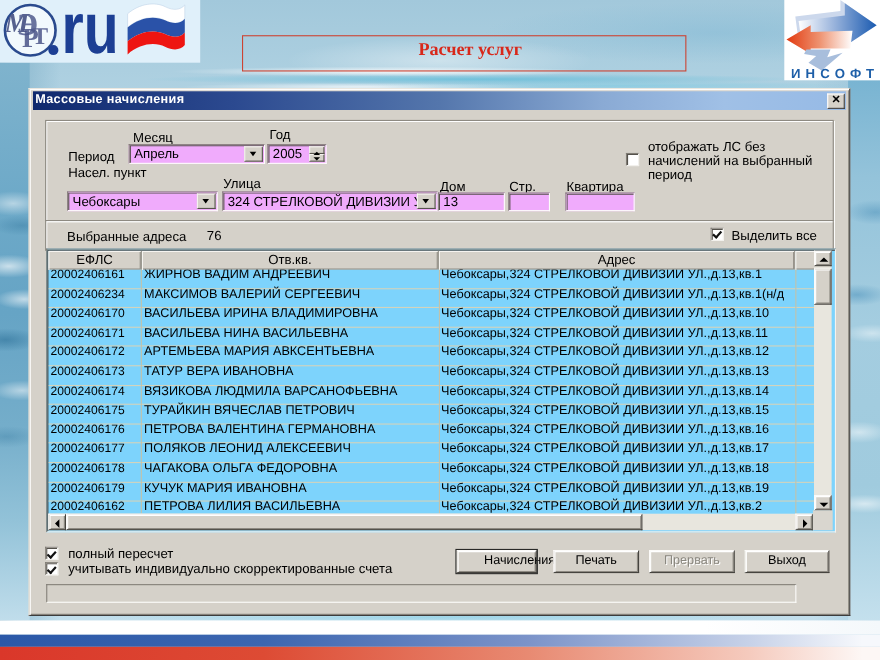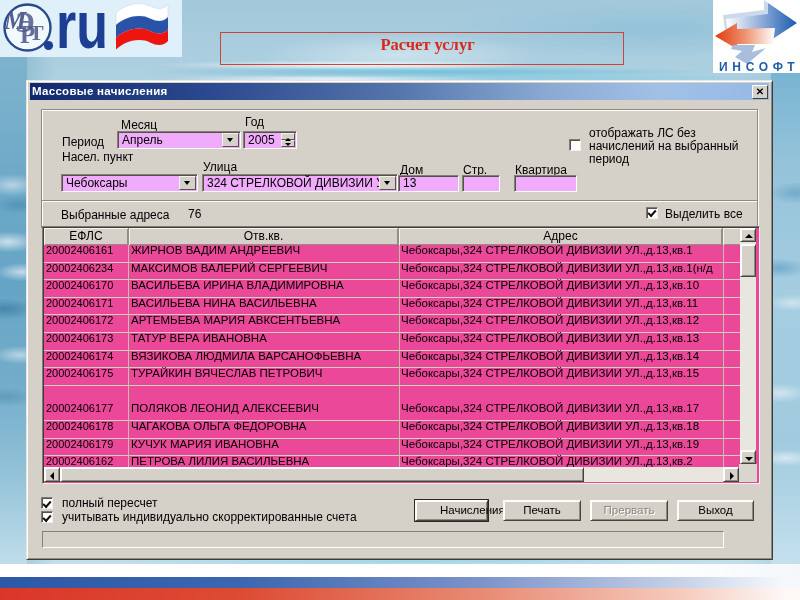--- a/index.html
+++ b/index.html
@@ -48,21 +48,21 @@
   .field{background:#f0abfc;border:1px solid;border-color:#848078 #fdfdfb #fdfdfb #848078;
     box-shadow:inset 1px 1px 0 #55524c;font-size:12px;color:#000;box-sizing:border-box;}
   .cbtn{position:absolute;background:#d5d1c9;border:1px solid;border-color:#f4f2ee #55524c #55524c #f4f2ee;box-sizing:border-box;}
   .arrdn{position:absolute;width:0;height:0;border:3px solid transparent;border-top:4px solid #000;}
   .chk{position:absolute;background:#fff;border:1px solid;border-color:#807c74 #f2f0ec #f2f0ec #807c74;box-shadow:inset 1px 1px 0 #55524c;box-sizing:border-box;}
   .tick{position:absolute;width:6px;height:3px;border-left:2px solid #111;border-bottom:2px solid #111;transform:rotate(-48deg);}
   .btn{position:absolute;background:#d5d1c9;border:1px solid;border-color:#fcfbf9 #46443f #46443f #fcfbf9;
     box-shadow:inset 1px 1px 0 #fff, inset -1px -1px 0 #8e8a82;
     font-size:11.5px;text-align:center;color:#000;box-sizing:border-box;}
   
-  #tbl{left:15px;top:145px;width:716px;height:256px;background:#ec4899;
+  #tbl{left:15px;top:145px;width:716px;height:256px;background:#7dd3fc;
     border:1px solid;border-color:#807c74 #f4f2ee #f4f2ee #807c74;box-shadow:inset 1px 1px 0 #3f3d39;}
   .hd{position:absolute;top:1px;height:17px;background:#d5d1c9;font-size:12px;text-align:center;line-height:17px;
     border-right:1px solid #928e86;box-shadow:inset 1px 1px 0 #f6f4f0, inset -1px -1px 0 #928e86;box-sizing:border-box;}
   .row{position:absolute;width:712px;height:17.6px;border-bottom:1px solid #d3d3bc;box-sizing:border-box;}
   .c1{position:absolute;left:2px;top:-1px;font-size:11px;white-space:nowrap;}
   .c2{position:absolute;left:87px;top:-1px;font-size:11.5px;white-space:nowrap;}
   .c3{position:absolute;left:357px;top:-1px;font-size:11.5px;white-space:nowrap;}
   .vline{position:absolute;top:1px;width:1px;background:#c2c2aa;}
   .sb{background:#d5d1c9;}
 </style>
@@ -222,20 +222,25 @@
           <div class="row" style="top:105.60000000000001px">
             <span class="c1">20002406174</span>
             <span class="c2">ВЯЗИКОВА ЛЮДМИЛА ВАРСАНОФЬЕВНА</span>
             <span class="c3">Чебоксары,324 СТРЕЛКОВОЙ ДИВИЗИИ УЛ.,д.13,кв.14</span>
           </div>
           <div class="row" style="top:123.20000000000002px">
             <span class="c1">20002406175</span>
             <span class="c2">ТУРАЙКИН ВЯЧЕСЛАВ ПЕТРОВИЧ</span>
             <span class="c3">Чебоксары,324 СТРЕЛКОВОЙ ДИВИЗИИ УЛ.,д.13,кв.15</span>
           </div>
+          <div class="row" style="top:140.8px">
+            <span class="c1">20002406176</span>
+            <span class="c2">ПЕТРОВА ВАЛЕНТИНА ГЕРМАНОВНА</span>
+            <span class="c3">Чебоксары,324 СТРЕЛКОВОЙ ДИВИЗИИ УЛ.,д.13,кв.16</span>
+          </div>
           <div class="row" style="top:158.4px">
             <span class="c1">20002406177</span>
             <span class="c2">ПОЛЯКОВ ЛЕОНИД АЛЕКСЕЕВИЧ</span>
             <span class="c3">Чебоксары,324 СТРЕЛКОВОЙ ДИВИЗИИ УЛ.,д.13,кв.17</span>
           </div>
           <div class="row" style="top:176px">
             <span class="c1">20002406178</span>
             <span class="c2">ЧАГАКОВА ОЛЬГА ФЕДОРОВНА</span>
             <span class="c3">Чебоксары,324 СТРЕЛКОВОЙ ДИВИЗИИ УЛ.,д.13,кв.18</span>
           </div>

